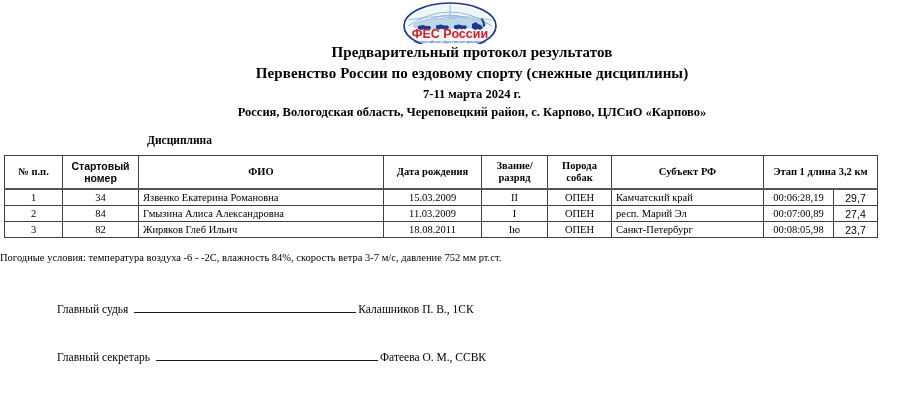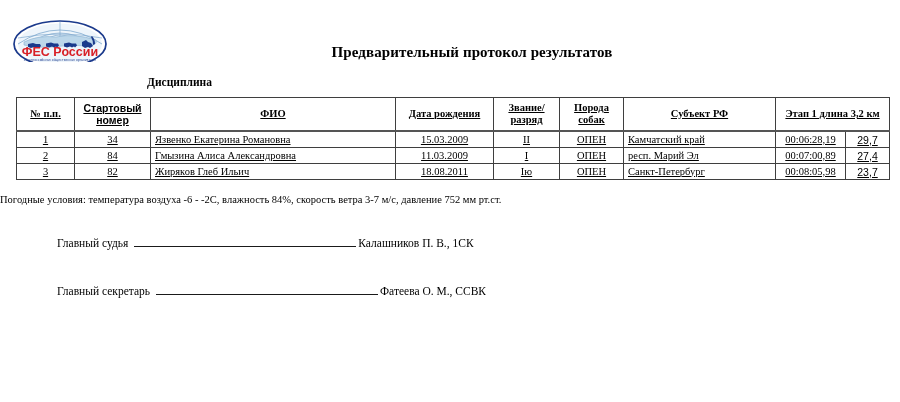--- a/index.html
+++ b/index.html
@@ -14,23 +14,23 @@
     overflow: hidden;
     font-family: "Liberation Serif", "DejaVu Serif", serif;
     color: #000000;
     position: relative;
   }
 
   
   .logo-wrap {
     width: 100%;
     display: flex;
-    justify-content: flex-start;
+    justify-content: center;
     align-items: flex-start;
-    padding-top: 20px;
+    padding-top: 2px;
     height: 44px;
     box-sizing: border-box;
   }
   .logo {
     position: relative;
     width: 120px;
     height: 42px;
   }
   .logo svg { display: block; }
 
@@ -87,23 +87,22 @@
   }
   .discipline-value {
     flex: 1;
     padding-left: 52px;
     box-sizing: border-box;
     white-space: nowrap;
   }
 
   
   .table-wrap {
-    margin: 5px 0 0 16px;
+    margin: 5px 0 0 4px;
     width: 873px;
-    text-decoration: underline;
   }
   table.results {
     border-collapse: collapse;
     width: 873px;
     table-layout: fixed;
   }
   table.results th,
   table.results td {
     border: 1px solid #3f3f3f;
     padding: 0 3px;
@@ -145,21 +144,21 @@
     line-height: 14px;
   }
 
   
   .sig {
     display: flex;
     align-items: baseline;
     font-size: 11.5px;
     padding-left: 57px;
   }
-  .sig-judge { margin-top: 28px; text-align: center; }
+  .sig-judge { margin-top: 36px; text-align: center; }
   .sig-secretary { margin-top: 34px; }
   .sig-label { white-space: nowrap; }
   .sig-line {
     width: 222px;
     border-bottom: 1.6px solid #1a1a1a;
     margin: 0 2px 0 6px;
     height: 11px;
   }
   .sig-name { white-space: nowrap; }
 </style>
@@ -191,20 +190,23 @@
       </g>
 
       <text x="60" y="36" text-anchor="middle" font-family="'Liberation Sans', sans-serif" font-size="12.5" font-weight="bold" fill="#d81f26">ФЕС России</text>
       <text x="60" y="41" text-anchor="middle" font-family="'Liberation Sans', sans-serif" font-size="3.2" fill="#1b3a8c" letter-spacing="0.15">общероссийская общественная организация</text>
     </svg>
   </div>
 </div>
 
 <div class="title-block">
   <div class="title-main">Предварительный протокол результатов</div>
+  <div class="title-sub">Первенство России по ездовому спорту (снежные дисциплины)</div>
+  <div class="title-date">7-11 марта 2024 г.</div>
+  <div class="title-place">Россия, Вологодская область, Череповецкий район, с. Карпово, ЦЛСиО «Карпово»</div>
 </div>
 
 <div class="discipline-row">
   <div class="discipline-label">Дисциплина</div>
 </div>
 
 <div class="table-wrap">
   <table class="results">
     <colgroup>
       <col style="width:58px">

